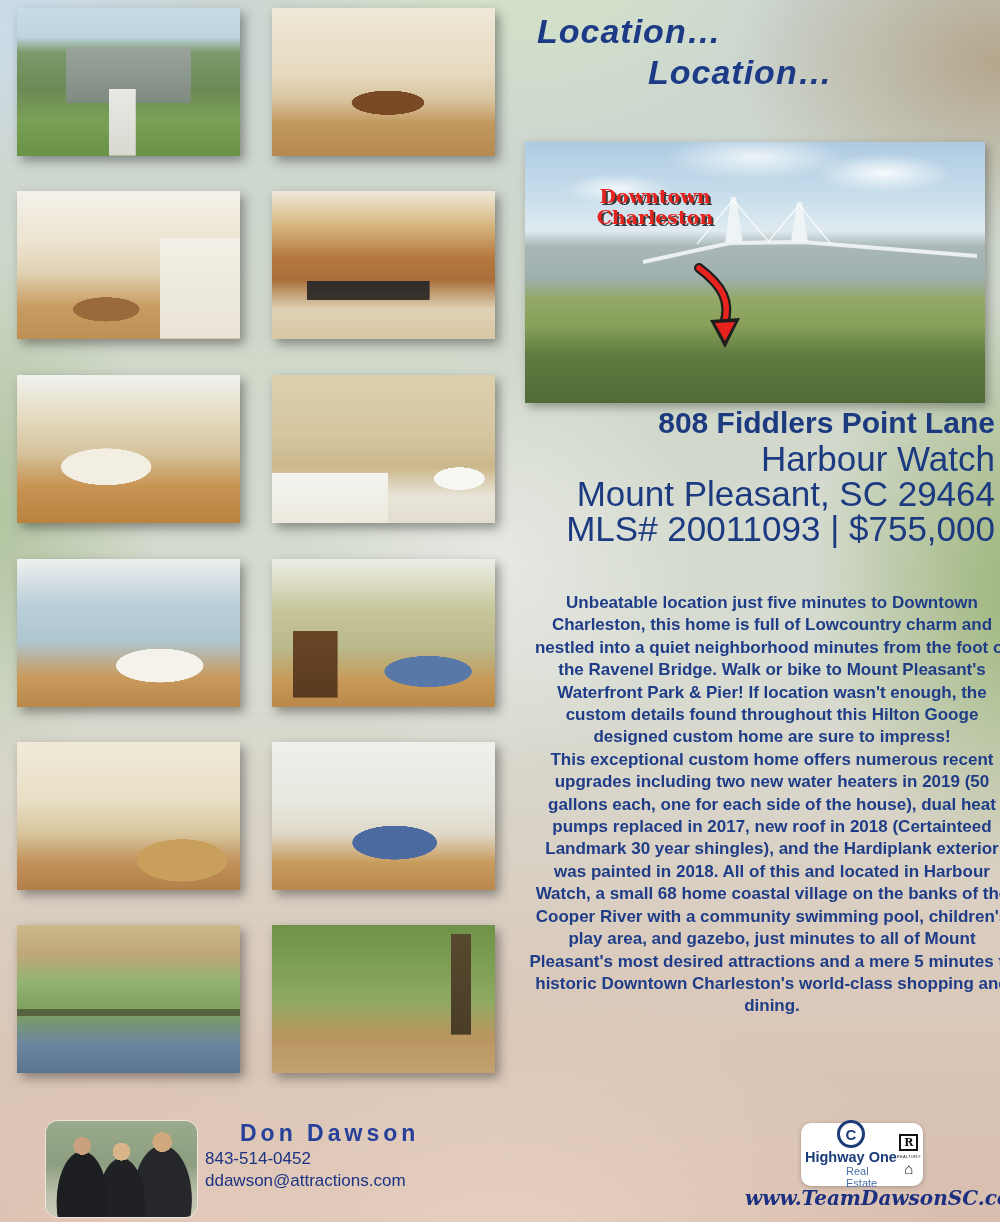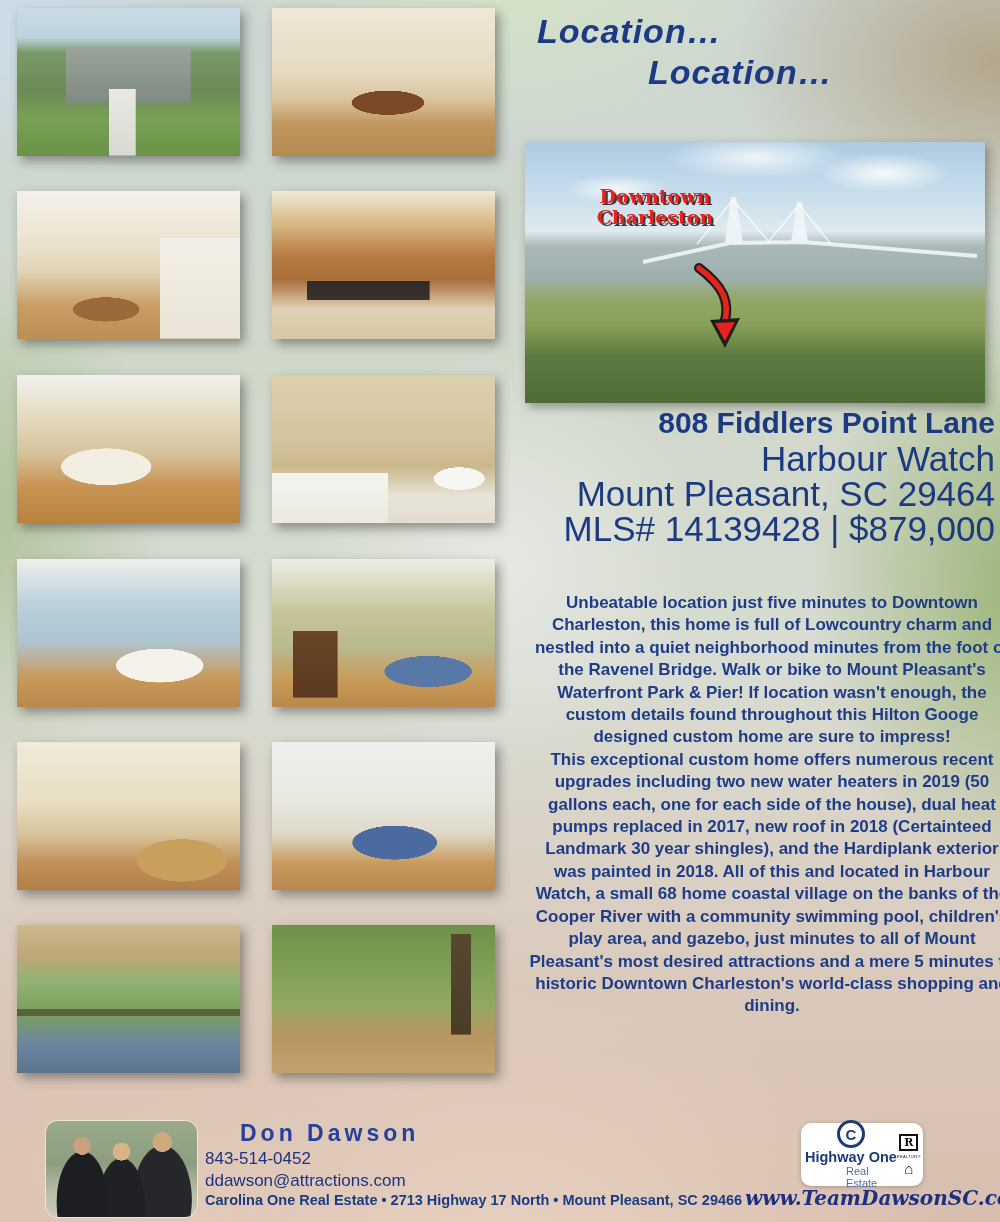--- a/index.html
+++ b/index.html
@@ -182,37 +182,36 @@
     <div class="aerial-label">
       <span>Downtown</span><br>
       <span>Charleston</span>
     </div>
   </div>
 
   <div class="listing">
     <div class="addr">808 Fiddlers Point Lane</div>
     <div class="sub">Harbour Watch</div>
     <div class="sub">Mount Pleasant, SC 29464</div>
-    <div class="sub">MLS# 14139428 | $879,000</div>
+    <div class="sub">MLS# 20011093 | $755,000</div>
   </div>
 
   <div class="desc">
     <p>Unbeatable location just five minutes to Downtown Charleston, this home is full of Lowcountry charm and nestled into a quiet neighborhood minutes from the foot of the Ravenel Bridge. Walk or bike to Mount Pleasant's Waterfront Park &amp; Pier! If location wasn't enough, the custom details found throughout this Hilton Googe designed custom home are sure to impress!</p>
     <p>This exceptional custom home offers numerous recent upgrades including two new water heaters in 2019 (50 gallons each, one for each side of the house), dual heat pumps replaced in 2017, new roof in 2018 (Certainteed Landmark 30 year shingles), and the Hardiplank exterior was painted in 2018. All of this and located in Harbour Watch, a small 68 home coastal village on the banks of the Cooper River with a community swimming pool, children's play area, and gazebo, just minutes to all of Mount Pleasant's most desired attractions and a mere 5 minutes to historic Downtown Charleston's world-class shopping and dining.</p>
   </div>
 
   <div class="team-photo"></div>
 
   <div class="agent">
     <div class="agent-name">Don Dawson</div>
     <div class="agent-phone">843-514-0452</div>
     <a class="agent-email" href="#">ddawson@attractions.com</a>
   </div>
 
-  <div class="office-line">Carolina One Real Estate • 2713 Highway 17 North • Mount Pleasant, SC 29466</div>
 
   <div class="logo-box">
     <div class="logo-left">
       <div class="c-mark">C</div>
       <div class="brand-name">Highway One</div>
       <div class="brand-sub">Real Estate</div>
     </div>
     <div class="logo-right">
       <div class="r-box">R</div>
       <div class="r-label">REALTOR®</div>

